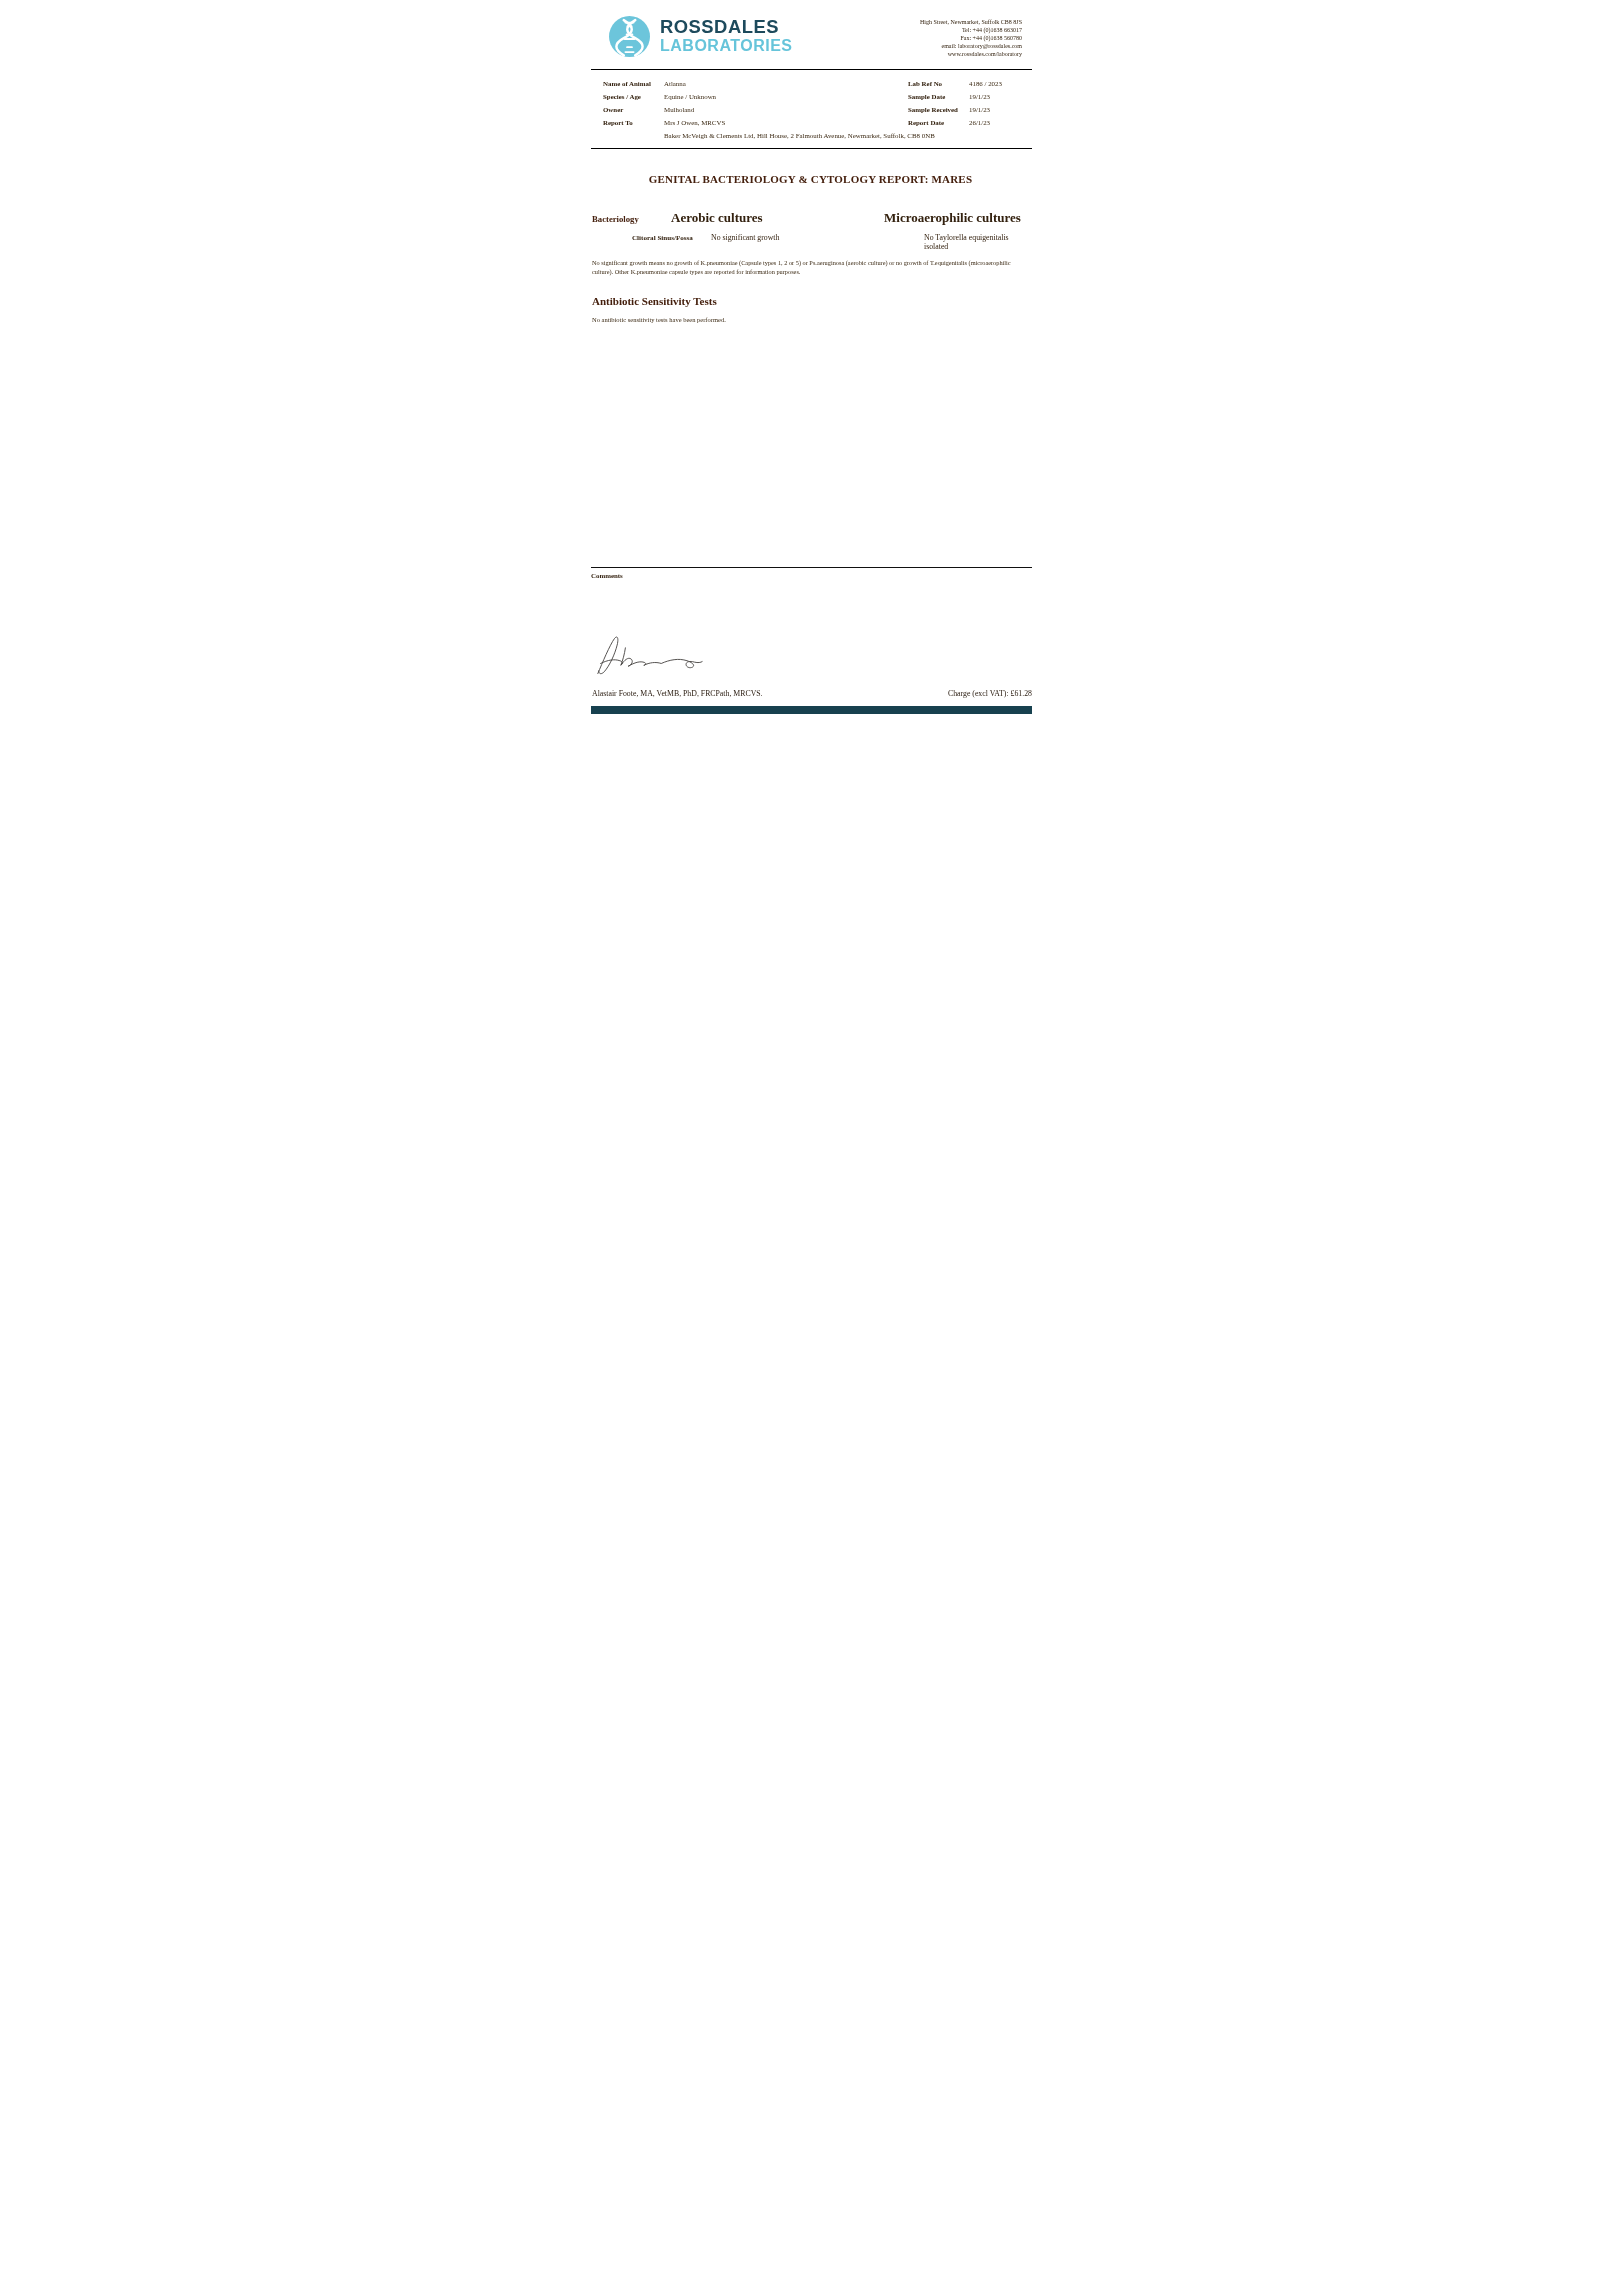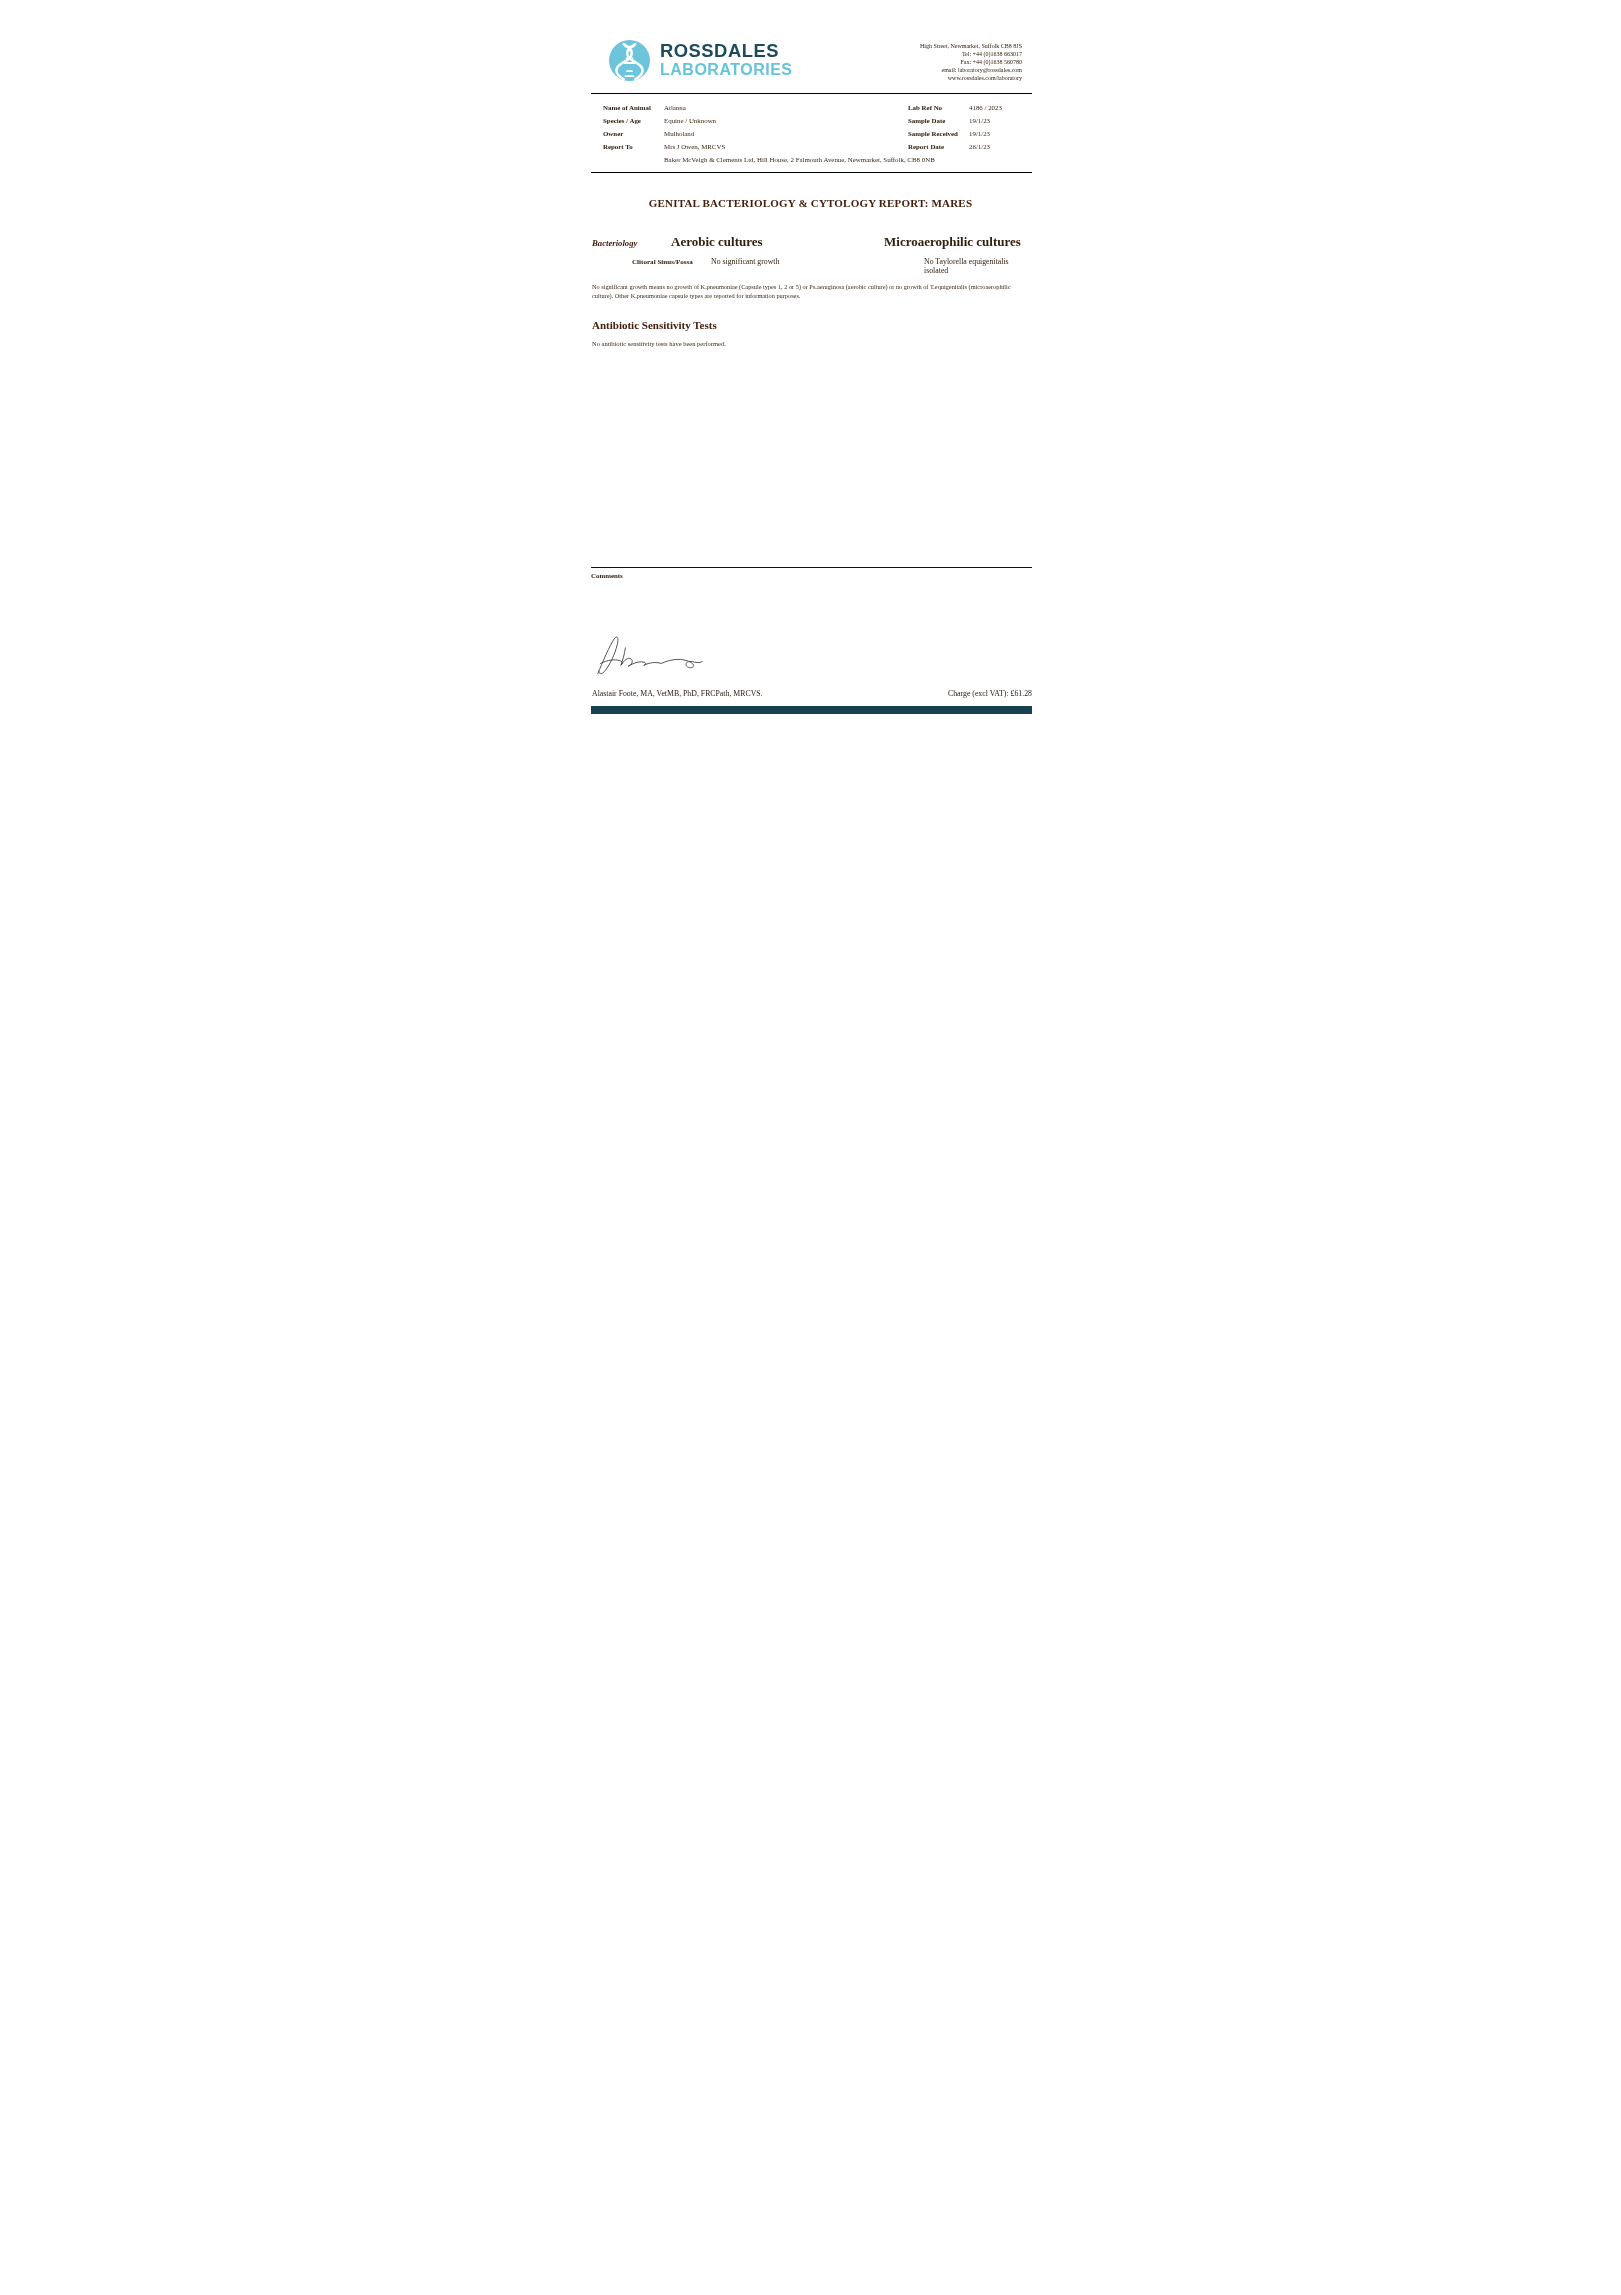--- a/index.html
+++ b/index.html
@@ -13,21 +13,21 @@
     font-family: "Liberation Serif", "DejaVu Serif", serif;
     color: #3c2a14;
     overflow: hidden;
   }
 
   
   .header {
     display: flex;
     justify-content: space-between;
     align-items: flex-start;
-    padding: 40px 42px 0 52px;
+    padding: 16px 42px 0 52px;
   }
   .brand { display: flex; align-items: flex-start; }
   .logo-icon { width: 41px; height: 41px; flex: 0 0 auto; }
   .logo-text { margin-left: 10px; margin-top: 0.9px; font-family: "Liberation Sans", "DejaVu Sans", sans-serif; }
   .logo-line1 {
     font-size: 18.4px; font-weight: 700; letter-spacing: 0.5px;
     color: #1d4a5c; line-height: 19px;
   }
   .logo-line2 {
     font-size: 16px; font-weight: 700; letter-spacing: 0.5px;
@@ -69,21 +69,21 @@
     color: #45200e;
   }
 
   
   .bact { margin: 25px 32px 0 35px; }
   .bact-grid {
     display: grid;
     grid-template-columns: 79px 213px 1fr;
     align-items: baseline;
   }
-  .bact-heading { font-size: 8.7px; font-weight: 700; color: #45200e; font-style: italic; }
+  .bact-heading { font-size: 8.7px; font-weight: 700; color: #45200e; }
   .bact-col { font-size: 13px; font-weight: 700; color: #33210f; }
   .bact-row { margin-top: 6.9px; padding-left: 40px; }
   .bact-site { font-size: 7.1px; font-weight: 700; color: #33210f; }
   .bact-result { font-size: 7.8px; color: #33210f; }
   .bact-note {
     margin-top: 6.9px;
     font-size: 6.3px;
     line-height: 9px;
     color: #3c2a14;
     max-width: 436px;

